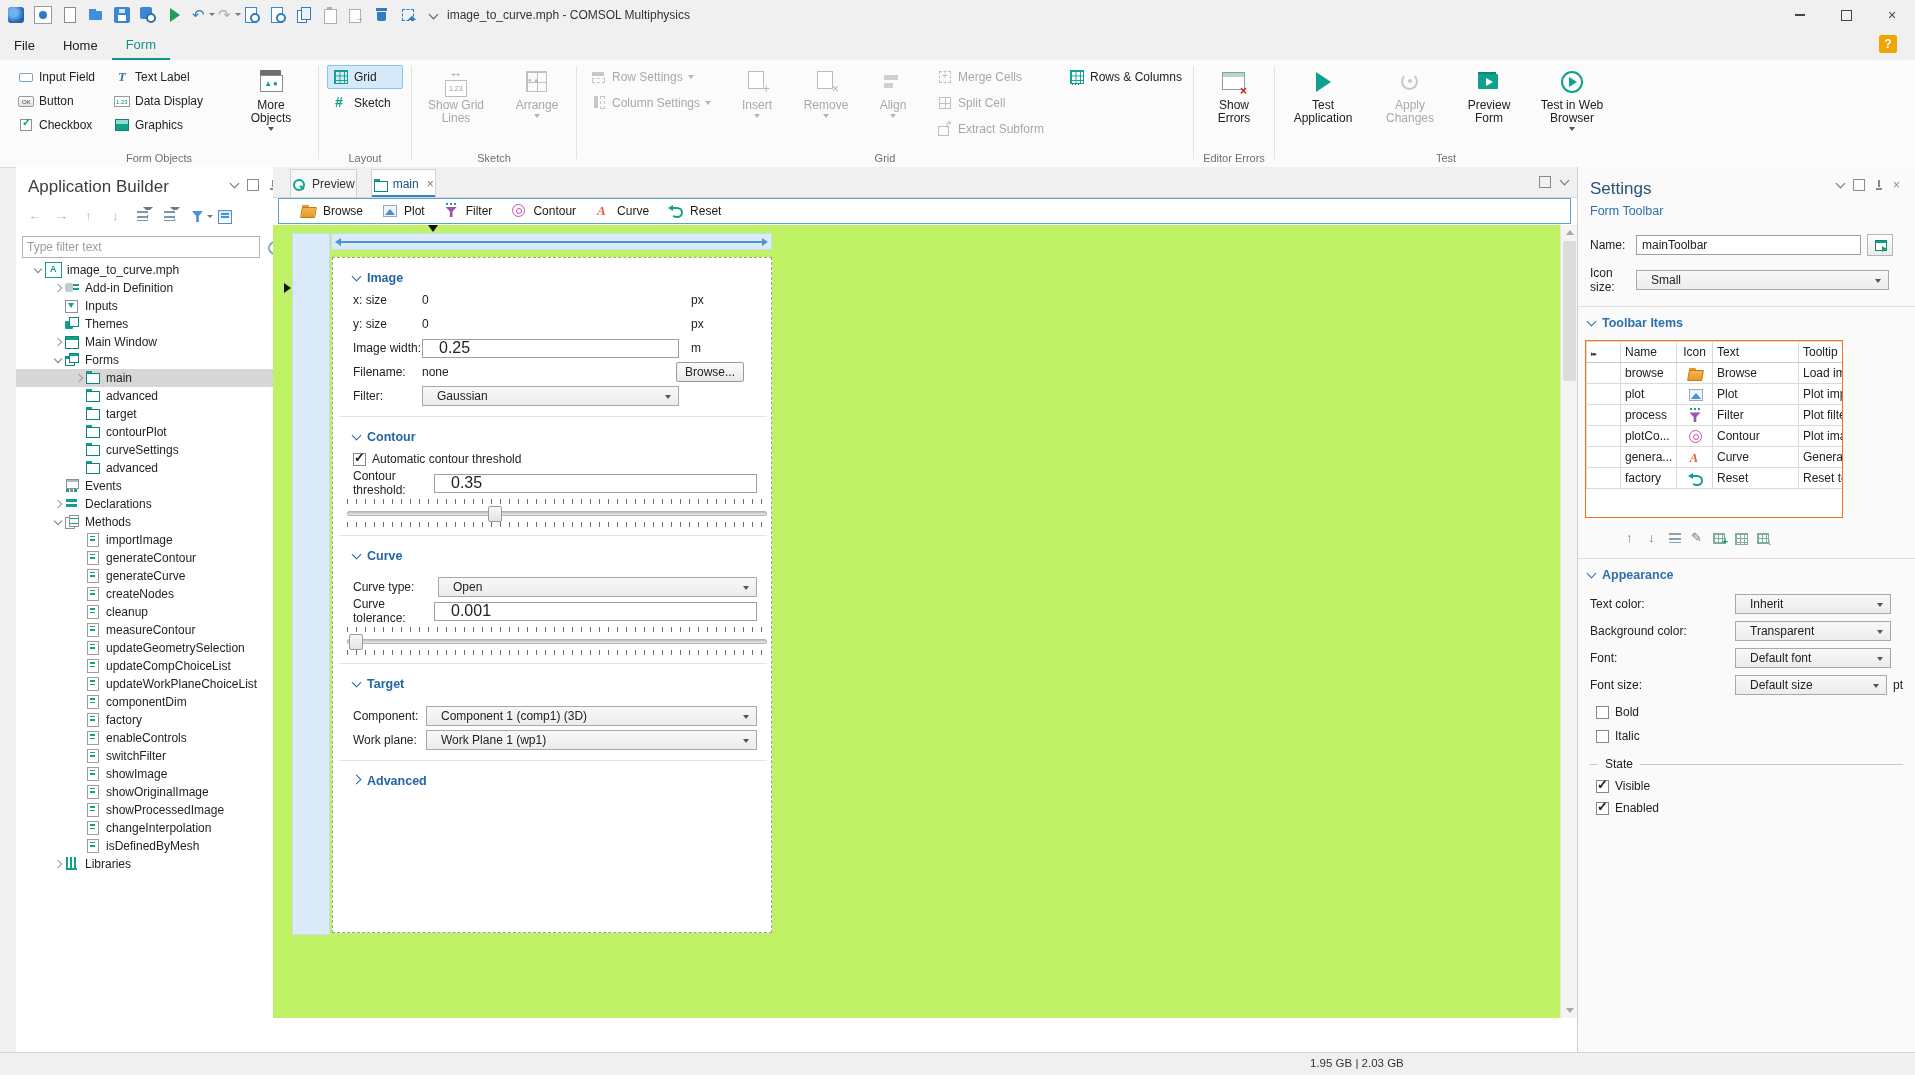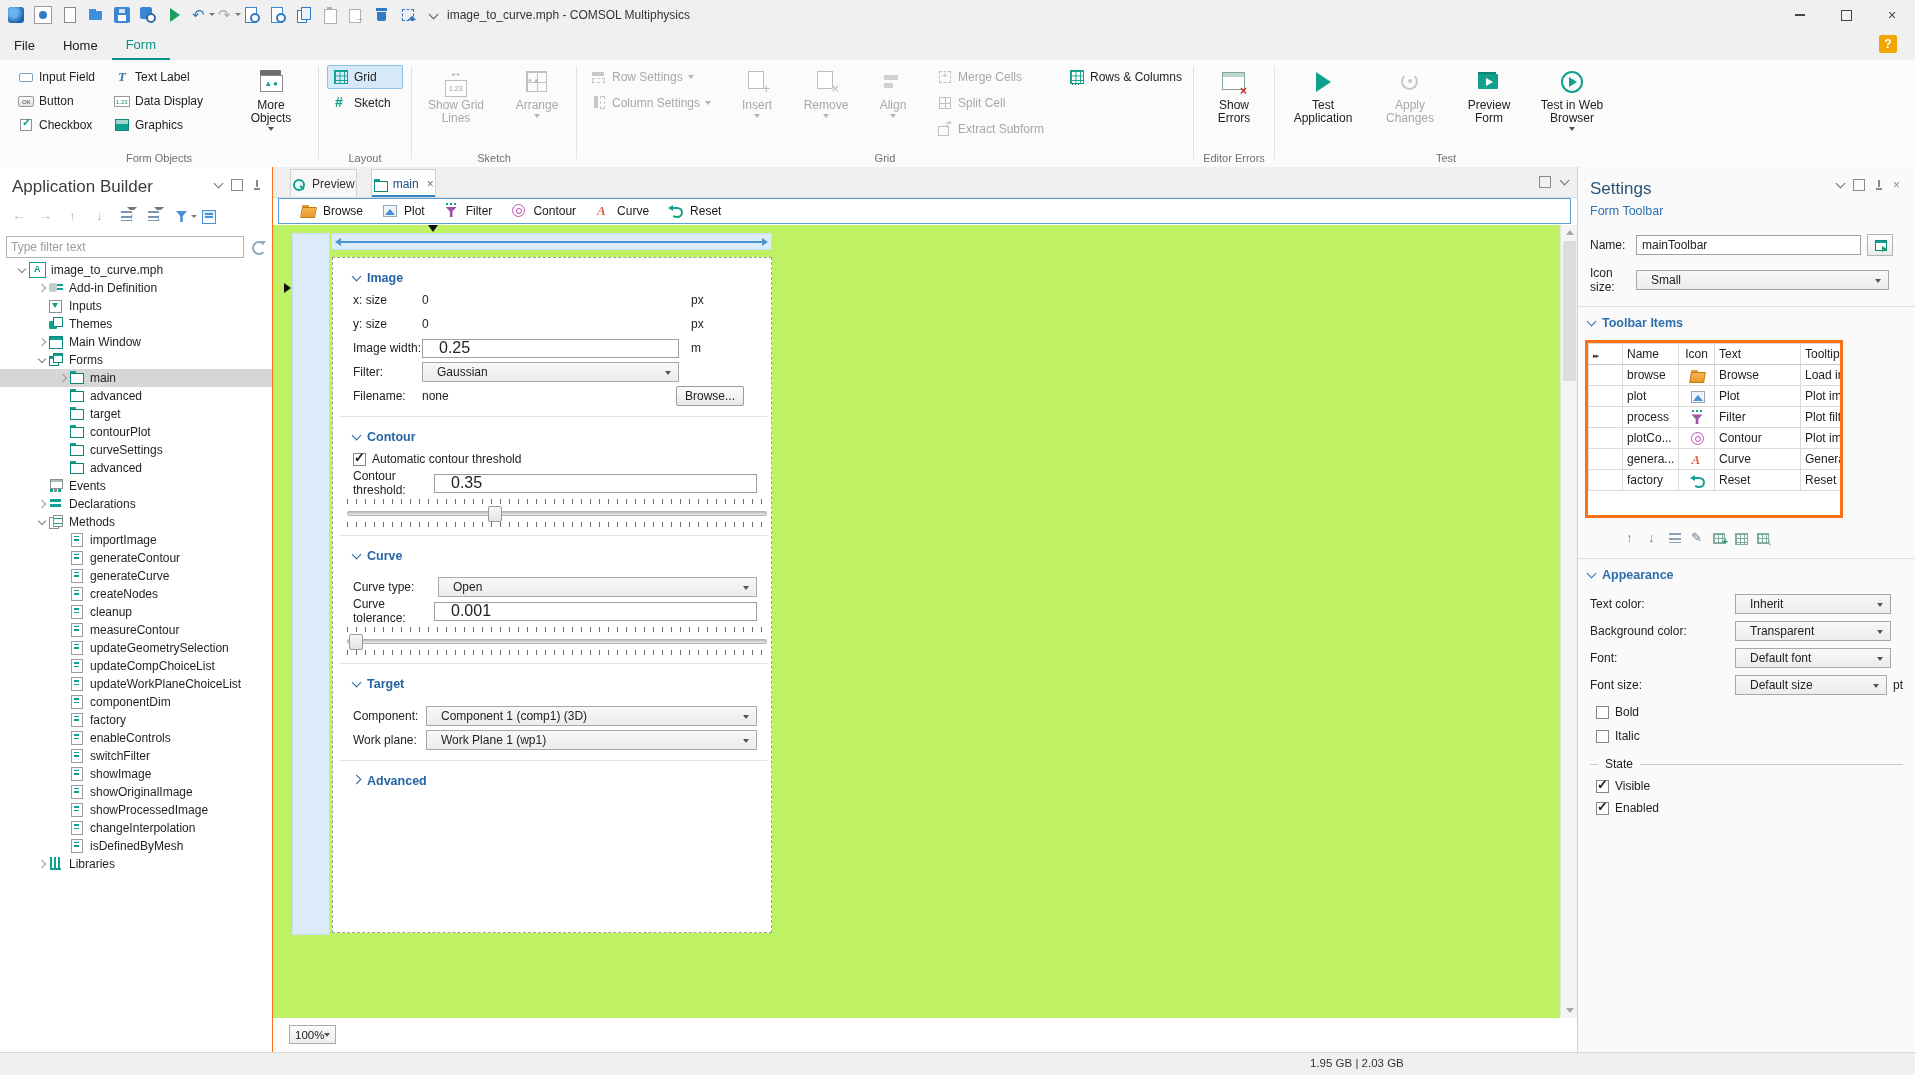--- a/index.html
+++ b/index.html
@@ -108,21 +108,21 @@
   [data-icon="show-errors"]::before{left:1px;top:3px;width:21px;height:16px;border:1px solid #8aa39d;background:linear-gradient(#b7d6d0 0 4px,#fff 4px)}
   [data-icon="show-errors"]::after{content:"×";color:#d02020;font-weight:700;right:0;bottom:-3px;font-size:12px}
   [data-icon="test-application"]::before{left:6px;top:3px;border-left:15px solid #10a08e;border-top:10px solid transparent;border-bottom:10px solid transparent}
   [data-icon="apply-changes"]::before{left:4px;top:4px;width:13px;height:13px;border:2.5px solid #c9c9c9;border-radius:50%;border-top-color:transparent}
   [data-icon="apply-changes"]::after{left:11px;top:10px;width:4px;height:4px;background:#c9c9c9;border-radius:50%}
   [data-icon="preview-form"]::before{left:2px;top:5px;width:20px;height:15px;background:#10a08e;border-radius:1px;box-shadow:-1px -3px 0 -1px #0d8577}
   [data-icon="preview-form"]::after{left:10px;top:9px;border-left:7px solid #fff;border-top:4px solid transparent;border-bottom:4px solid transparent}
   [data-icon="test-web"]::before{inset:2px;border:2px solid #10a08e;border-radius:50%}
   [data-icon="test-web"]::after{left:10px;top:8px;border-left:8px solid #10a08e;border-top:5px solid transparent;border-bottom:5px solid transparent}
   
-  .leftpanel{left:0;top:167px;width:272px;bottom:22px;background:#fff;border-right:1px solid #f97316}
+  .leftpanel{left:16px;top:167px;width:272px;bottom:22px;background:#fff;border-right:1px solid #f97316}
   .editor{left:273px;top:167px;width:1305px;bottom:22px;background:#fff}
   .settings{right:0;top:167px;width:337px;bottom:22px;background:#fafafa;border-left:1px solid #cfcfcf}
   .statusbar{left:0;bottom:0;width:1915px;height:22px;background:#f0f0f0;border-top:1px solid #d6d6d6}
   .statusbar .mem{position:absolute;left:1310px;top:4px;font-size:11.5px;color:#333}
   
   .ab-title{font-size:17px;color:#3c3c3c;padding:10px 0 0 12px}
   .panel-winicons{position:absolute;top:12px;display:flex;gap:9px;align-items:center}
   .pw{width:10px;height:10px;position:relative;display:inline-block}
   .pw.sq{border:1.2px solid #8a8a8a}
   .pw.pin::before{content:"";position:absolute;left:4px;top:0;width:2px;height:7px;background:#8a8a8a}
@@ -248,21 +248,21 @@
   .set-row{display:flex;align-items:center;margin:10px 12px 0 12px}
   .set-row .lab{width:46px;flex:none}
   .nameinp{width:225px;height:20px;border:1px solid #9f9f9f;background:#fff;display:flex;align-items:center;padding:0 5px;box-sizing:border-box}
   .gotobtn{width:24px;height:20px;border:1px solid #b5b5b5;background:linear-gradient(#fdfdfd,#ebebeb);margin-left:6px;display:flex;align-items:center;justify-content:center}
   [data-icon="go-to-source"]::before{left:2px;top:2px;width:10px;height:9px;border:1px solid #0d8577;background:#fff;box-shadow:inset 0 2px 0 #10a08e}
   [data-icon="go-to-source"]::after{right:0;bottom:0;border-left:5px solid #18a05c;border-top:3px solid transparent;border-bottom:3px solid transparent}
   .combo.set{width:253px}
   .hr{height:1px;background:#e0e0e0;margin:12px 0 0 0}
   .sec-h2{display:flex;align-items:center;gap:7px;color:#2f6fad;font-weight:700;font-size:12.5px;margin:9px 0 0 10px}
   .sec-h2 .bc{width:6px;height:6px;border-right:1.6px solid #2f6fad;border-bottom:1.6px solid #2f6fad;transform:rotate(45deg);margin-top:-3px}
-  .tblwrap{margin:10px 12px 0 7px;width:258px;height:178px;border:3px solid #f97316;background:#fff;overflow:hidden;box-sizing:border-box}
+  .tblwrap{margin:10px 12px 0 7px;width:258px;height:178px;border:1px solid #f97316;background:#fff;overflow:hidden;box-sizing:border-box}
   table.itable{border-collapse:collapse;table-layout:fixed;width:257px;font-size:12px}
   table.itable th,table.itable td{border:1px solid #dadada;padding:1px 4px;height:18px;text-align:left;font-weight:400;white-space:nowrap;overflow:hidden}
   table.itable th{border-bottom-color:#c8c8c8;color:#222}
   table.itable .gut{width:25px}
   table.itable .c-name{width:47px}
   table.itable .c-icon{width:27px;text-align:center}
   table.itable .c-text{width:77px}
   table.itable .c-tip{width:77px}
   .gut-h::before{content:"▸▸";font-size:7px;color:#333;letter-spacing:-1px}
   .tbl-toolbar{display:flex;gap:6px;align-items:center;margin:12px 0 0 46px}
@@ -872,30 +872,30 @@
           <span class="flabel w69">y: size</span>
           <span class="val257">0</span>
           <span class="unit">px</span>
         </div>
         <div class="frow">
           <span class="flabel w69">Image width:</span>
           <span class="inp n">0.25</span>
           <span class="unit">m</span>
         </div>
         <div class="frow">
+          <span class="flabel w69">Filename:</span>
+          <span>none</span>
+          <span class="btn" style="margin-left:auto;margin-right:13px;width:68px">Browse...</span>
+        </div>
+        <div class="frow">
           <span class="flabel w69">Filter:</span>
           <span class="combo n">
               <span>Gaussian</span>
               <span class="caret-d"></span>
             </span>
-        </div>
-        <div class="frow">
-          <span class="flabel w69">Filename:</span>
-          <span>none</span>
-          <span class="btn" style="margin-left:auto;margin-right:13px;width:68px">Browse...</span>
         </div>
         <div class="fsep"></div>
 
         <div class="sec-h">
             <span class="bc"></span>
             <span>Contour</span>
           </div>
         <div class="frow">
           <span class="cb" data-check="editor.form.contour.auto_checked" data-checked=""></span>
           <span class="cblab">Automatic contour threshold</span>
@@ -960,26 +960,20 @@
       </div>
     </div>
 
     <div class="vscroll">
       <span class="up"></span>
       <span class="thumb"></span>
       <span class="dn"></span>
     </div>
   </div>
 
-  <div class="bottomstrip">
-    <div class="zoombox">
-      <span>100%</span>
-      <span class="caret-d"></span>
-    </div>
-  </div>
 </div>
 
 <div class="abs settings">
   <div class="set-title">Settings</div>
   <div class="panel-winicons" style="right:12px">
     <span class="cv"></span>
     <span class="pw sq"></span>
     <span class="pw pin"></span>
     <span class="pw x">×</span>
   </div>

